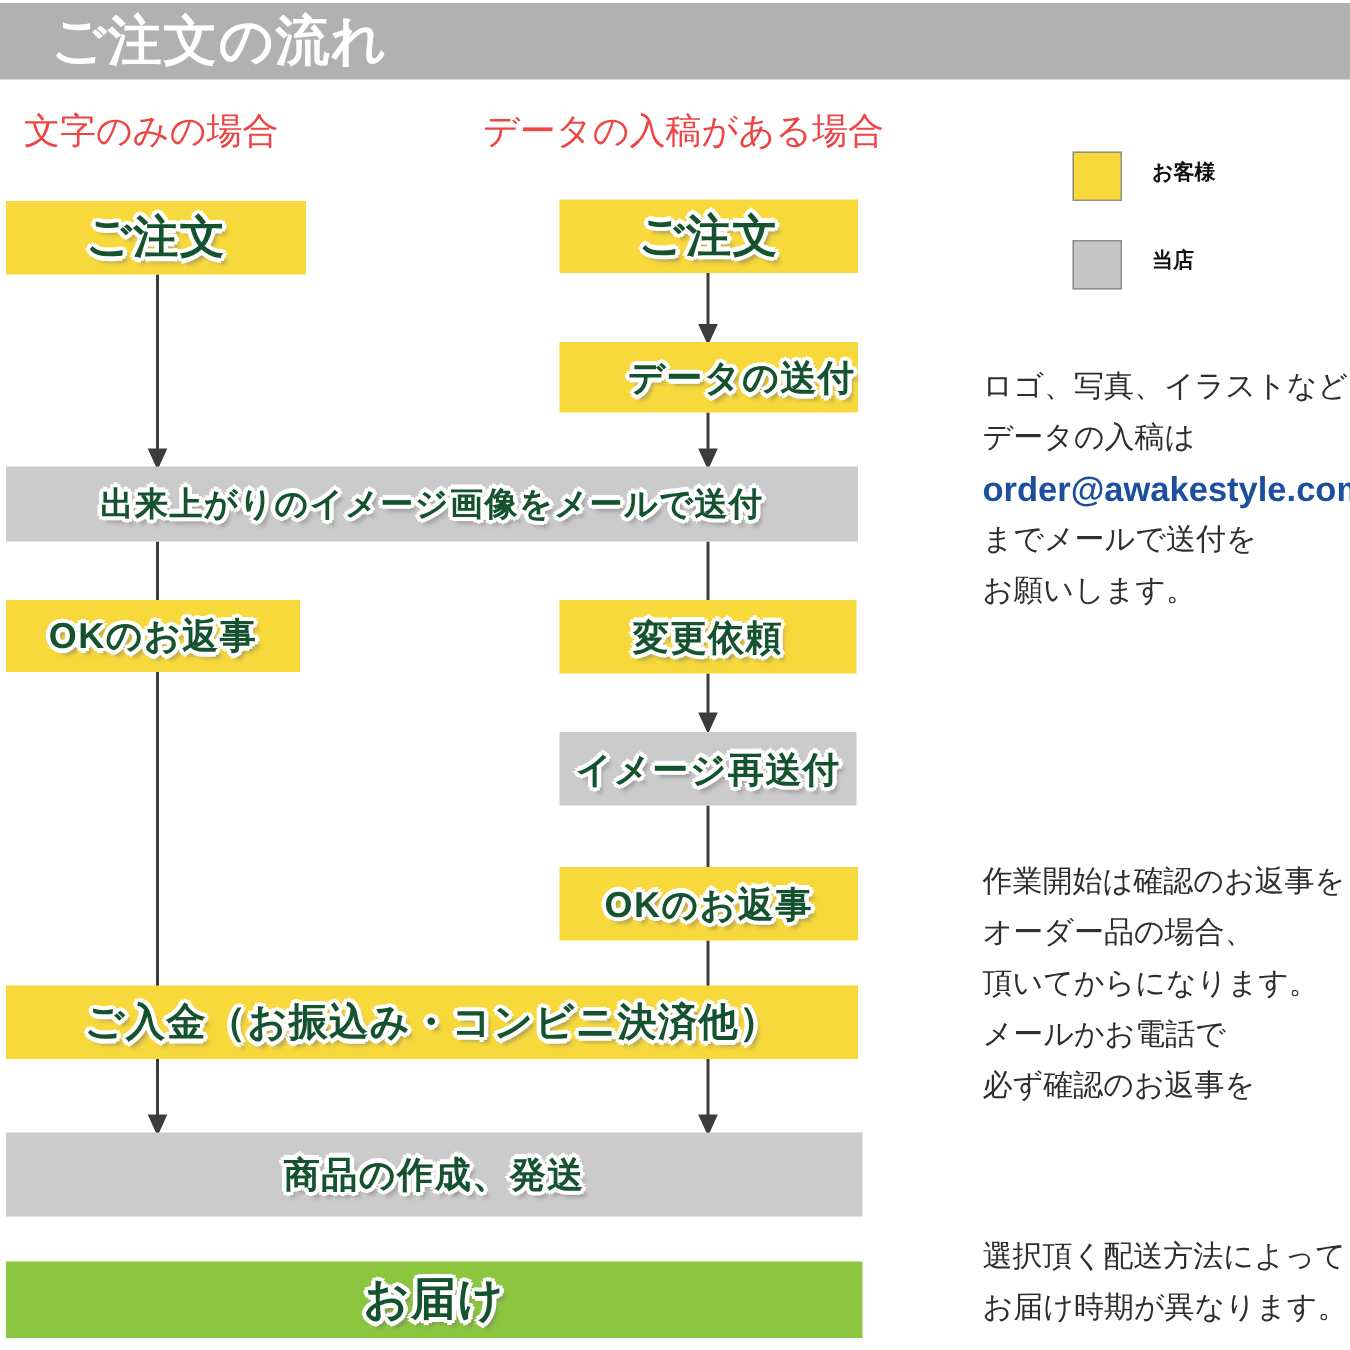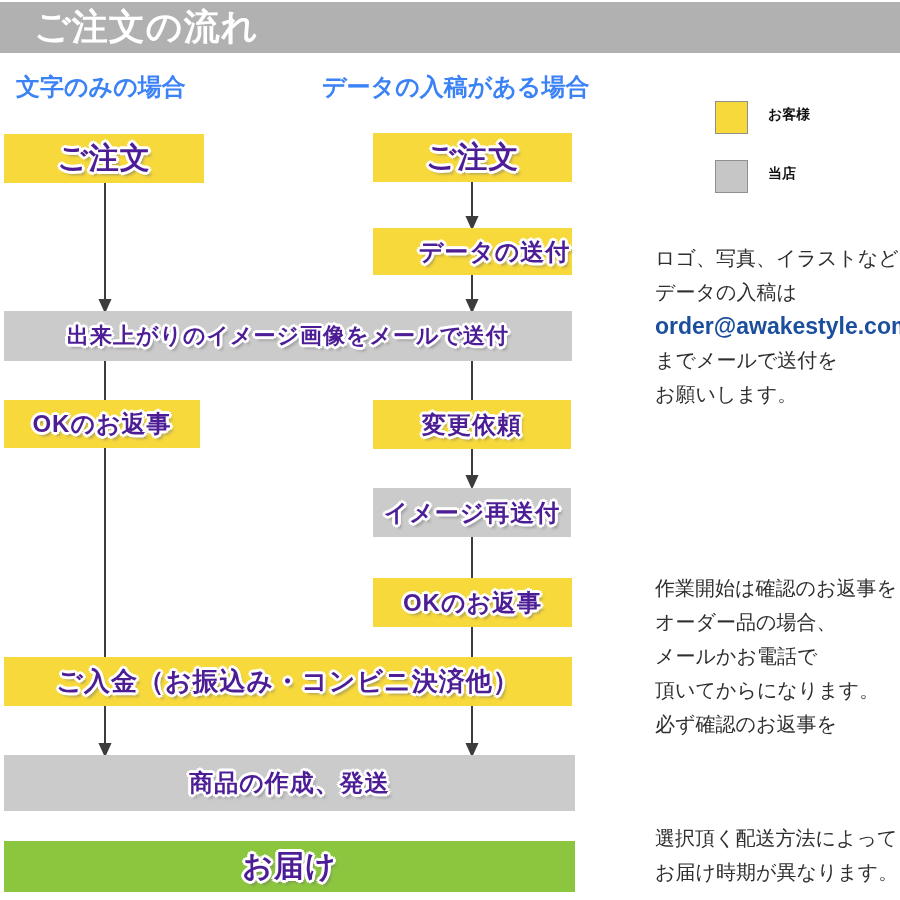--- a/index.html
+++ b/index.html
@@ -20,21 +20,21 @@
     background: #b1b1b1;
     display: flex; align-items: center;
   }
   .header-title {
     color: #ffffff; font-weight: bold; font-size: 36px;
     padding-left: 34px; letter-spacing: 1px;
   }
 
   
   .col-label {
-    position: absolute; font-size: 24px; color: #3b82f6; font-weight: bold;
+    position: absolute; font-size: 24px; color: #ef4444; font-weight: normal;
   }
   #col-label-left  { left: 16px;  top: 71px; }
   #col-label-right { left: 322px; top: 71px; }
 
   
   .legend-swatch {
     position: absolute; width: 33px; height: 33px;
     border: 1px solid #8f8f8f;
   }
   #legend-swatch-customer { left: 715px; top: 101px; background: #f7d93c; }
@@ -49,21 +49,21 @@
   #connector-layer { position: absolute; left: 0; top: 0; z-index: 0; }
   .flow-box {
     position: absolute; z-index: 1;
     display: flex; align-items: center; justify-content: center;
     text-align: center; white-space: nowrap;
   }
   .yellow { background: #f7d93c; }
   .grayb  { background: #cbcbcb; }
   .greenb { background: #8cc63f; }
   .outlined {
-    font-weight: bold; color: #4c1d95; letter-spacing: 1px;
+    font-weight: bold; color: #14532d; letter-spacing: 1px;
     text-shadow:
       -2px -2px 0 #fff,  0 -3px 0 #fff,  2px -2px 0 #fff,
       -3px  0   0 #fff,  3px  0   0 #fff,
       -2px  2px 0 #fff,  0  3px 0 #fff,  2px  2px 0 #fff,
       3px 4px 3px rgba(110,110,110,0.6);
   }
 
   #box-order-left     { left: 4px;   top: 134px; width: 200px; height: 49px; font-size: 30px; }
   #box-order-right    { left: 373px; top: 133px; width: 199px; height: 49px; font-size: 30px; }
   #box-data-send      { left: 373px; top: 228px; width: 199px; height: 47px; font-size: 24px; padding-left: 44px; }
@@ -153,21 +153,21 @@
   <div>ロゴ、写真、イラストなど</div>
   <div>データの入稿は</div>
   <a href="#" class="email-link">order@awakestyle.com</a>
   <div>までメールで送付を</div>
   <div>お願いします。</div>
 </div>
 
 <div class="note" id="note-confirmation">
   <div>作業開始は確認のお返事を</div>
   <div>オーダー品の場合、</div>
+  <div>頂いてからになります。</div>
   <div>メールかお電話で</div>
-  <div>頂いてからになります。</div>
   <div>必ず確認のお返事を</div>
 </div>
 
 <div class="note" id="note-delivery">
   <div>選択頂く配送方法によって</div>
   <div>お届け時期が異なります。</div>
 </div>
 
 </body></html>

